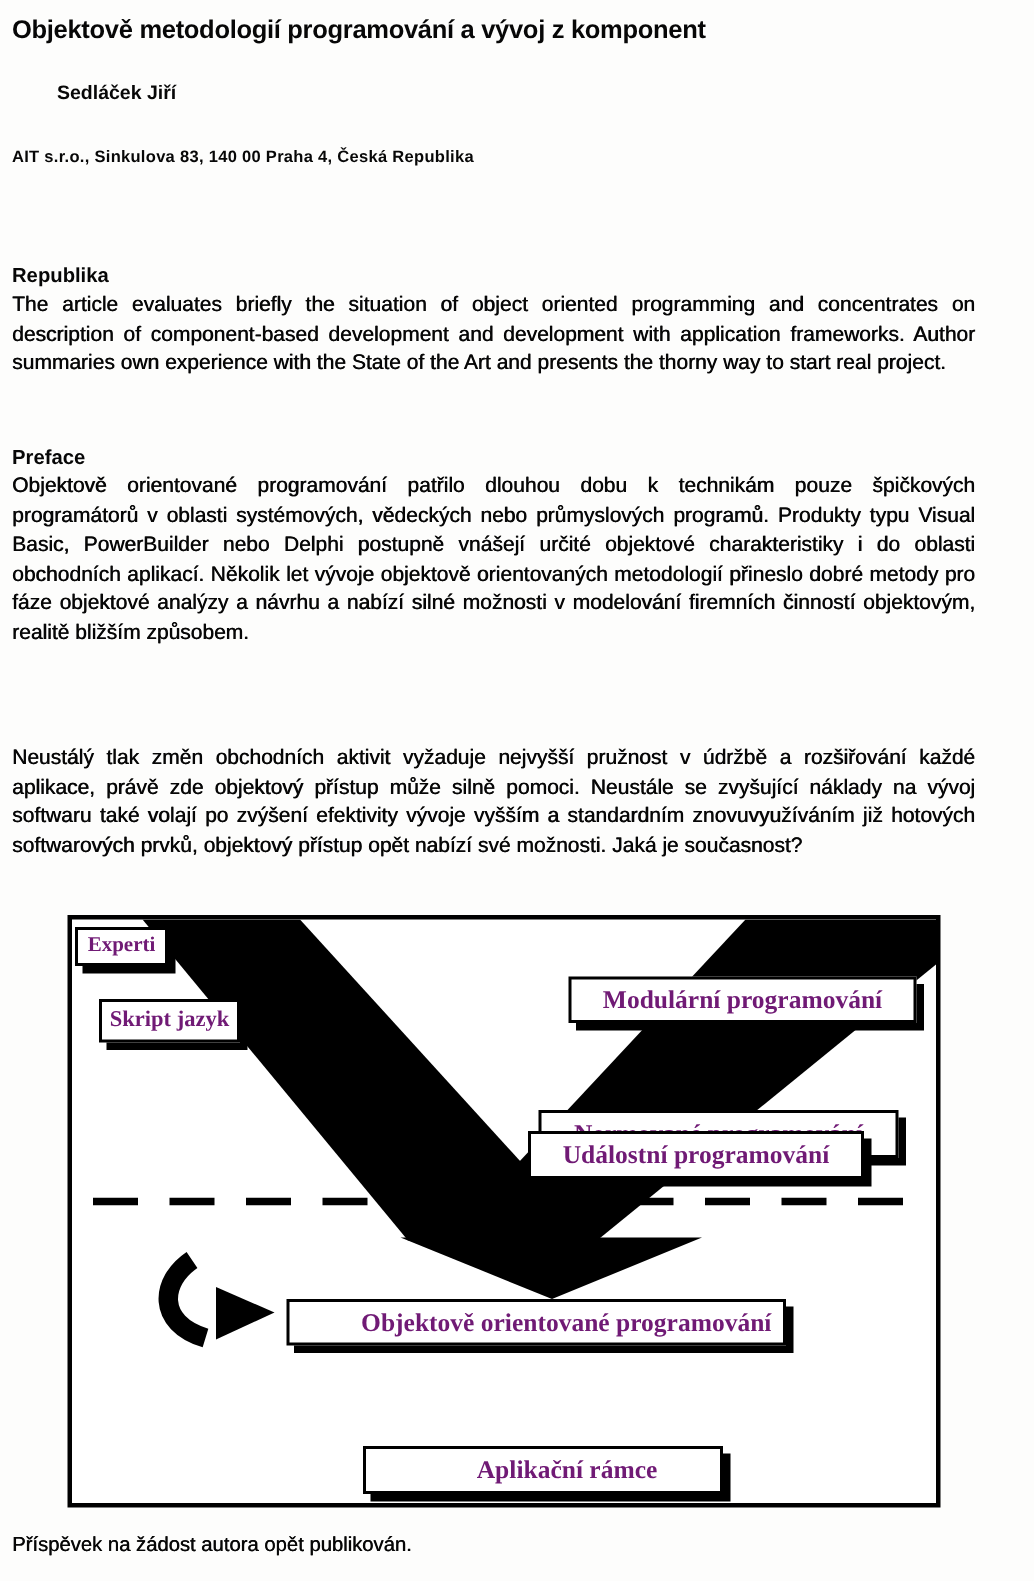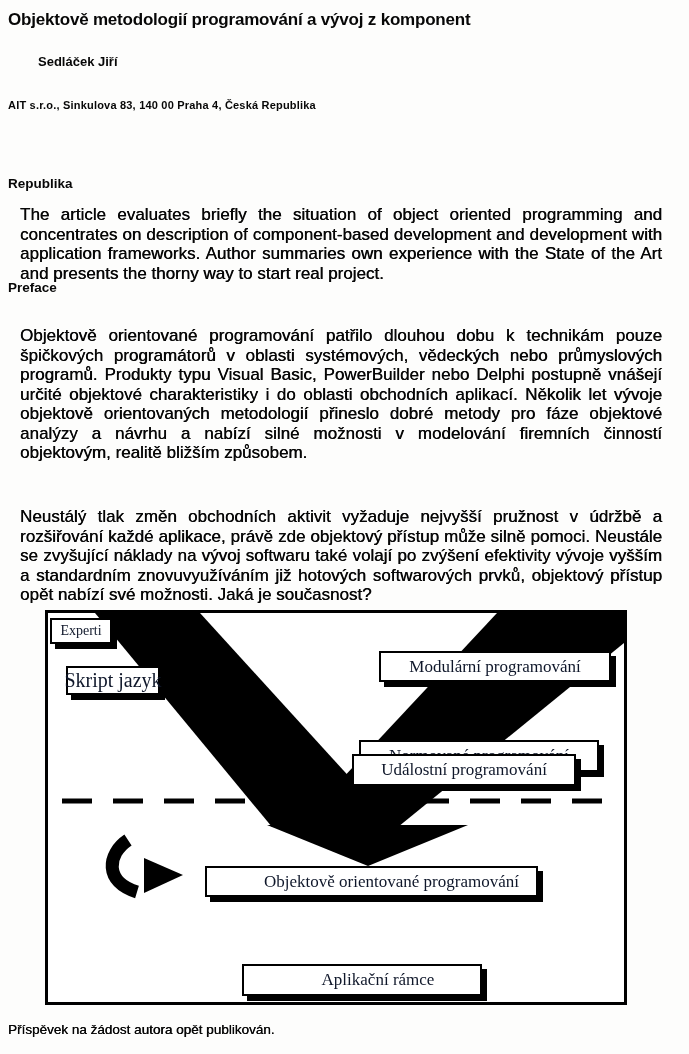--- a/index.html
+++ b/index.html
@@ -7,54 +7,54 @@
     position:relative;width:689px;height:1054px;margin:0 auto;
     background:#fdfdfc;color:#070707;overflow:hidden;
     font-family:"Liberation Sans",sans-serif;
   }
   .abs{position:absolute;}
   .doc-title{font-size:17px;font-weight:bold;letter-spacing:-0.2px;white-space:nowrap;}
   .author{font-size:13px;font-weight:bold;}
   .affil{font-size:11px;font-weight:bold;letter-spacing:0.2px;}
   .sect-h{font-size:13.5px;font-weight:bold;}
   .body-text{
-    font-size:17px;line-height:19.5px;text-align:justify;margin:12px;
+    font-size:14px;line-height:19.5px;text-align:justify;margin:0;
     text-shadow:0.35px 0 0 currentColor;
   }
   .footer-note{font-size:13.5px;text-shadow:0.3px 0 0 currentColor;}
   .diagram{
     left:45px;top:610px;width:582px;height:395px;
     border:3px solid #000;box-sizing:border-box;background:#fff;
   }
   .diagram svg{position:absolute;left:0;top:0;}
   .dbox{
     position:absolute;background:#fff;border:2px solid #000;
     box-shadow:5px 5px 0 0 #000;box-sizing:border-box;
     display:flex;align-items:center;justify-content:center;
-    font-family:"Liberation Serif",serif;font-weight:normal;white-space:nowrap;
-    color:#0f172a;
+    font-family:"Liberation Serif",serif;font-weight:bold;white-space:nowrap;
+    color:#701a75;
   }
-  .fs14{font-size:14px;} .fs15{font-size:20px;} .fs17{font-size:17px;}
+  .fs14{font-size:14px;} .fs15{font-size:15px;} .fs17{font-size:17px;}
 </style>
 </head>
 <body>
 
 <div class="page">
 
   <div class="abs doc-title" style="left:8px;top:10px;">Objektově metodologií programování a vývoj z komponent</div>
 
   <div class="abs author" style="left:8px;top:54px;margin-left:30px;">Sedláček Jiří</div>
 
   <div class="abs affil" style="left:8px;top:99px;">AIT s.r.o., Sinkulova 83, 140 00 Praha 4, Česká Republika</div>
 
   <div class="abs sect-h" style="left:8px;top:176px;">Republika</div>
 
   <p class="abs body-text" style="left:8px;top:193px;width:642px;">The article evaluates briefly the situation of object oriented programming and concentrates on description of component-based development and development with application frameworks. Author summaries own experience with the State of the Art and presents the thorny way to start real project.</p>
 
-  <div class="abs sect-h" style="left:8px;top:280px;text-align:center;">Preface</div>
+  <div class="abs sect-h" style="left:8px;top:297px;text-align:center;">Preface</div>
 
   <p class="abs body-text" style="left:8px;top:314px;width:642px;">Objektově orientované programování patřilo dlouhou dobu k technikám pouze špičkových programátorů v oblasti systémových, vědeckých nebo průmyslových programů. Produkty typu Visual Basic, PowerBuilder nebo Delphi postupně vnášejí určité objektové charakteristiky i do oblasti obchodních aplikací. Několik let vývoje objektově orientovaných metodologií přineslo dobré metody pro fáze objektové analýzy a návrhu a nabízí silné možnosti v modelování firemních činností objektovým, realitě bližším způsobem.</p>
 
   <p class="abs body-text" style="left:8px;top:495px;width:642px;">Neustálý tlak změn obchodních aktivit vyžaduje nejvyšší pružnost v údržbě a rozšiřování každé aplikace, právě zde objektový přístup může silně pomoci. Neustále se zvyšující náklady na vývoj softwaru také volají po zvýšení efektivity vývoje vyšším a standardním znovuvyužíváním již hotových softwarových prvků, objektový přístup opět nabízí své možnosti. Jaká je současnost?</p>
 
   <div class="abs diagram">
     <svg width="576" height="389" viewBox="0 0 576 389">
 
       <line x1="14" y1="188" x2="568" y2="188" stroke="#000" stroke-width="5" stroke-dasharray="30 21"></line>
 
@@ -68,19 +68,19 @@
       <polygon points="96,245 96,280 135,262" fill="#000"></polygon>
     </svg>
 
     <div class="dbox fs14" style="left:2px;top:5px;width:62px;height:26px;">Experti</div>
     <div class="dbox fs15" style="left:18px;top:53px;width:94px;height:29px;">Skript jazyk</div>
 
     <div class="dbox fs17" style="left:331px;top:38px;width:232px;height:31px;">Modulární programování</div>
     <div class="dbox fs17" style="left:311px;top:87px;width:240px;height:32px;margin-top:40px;">Normované programování</div>
     <div class="dbox fs17" style="left:304px;top:141px;width:224px;height:32px;">Událostní programování</div>
 
-    <div class="dbox fs17" style="left:157px;top:253px;width:333px;height:31px;padding-left:40px;">Objektově orientované programování</div>
+    <div class="dbox fs17" style="left:143px;top:253px;width:333px;height:31px;padding-left:40px;">Objektově orientované programování</div>
     <div class="dbox fs17" style="left:194px;top:351px;width:240px;height:32px;padding-left:32px;">Aplikační rámce</div>
   </div>
 
   <div class="abs footer-note" style="left:8px;top:1022px;">Příspěvek na žádost autora opět publikován.</div>
 
 </div>
 
 </body></html>

